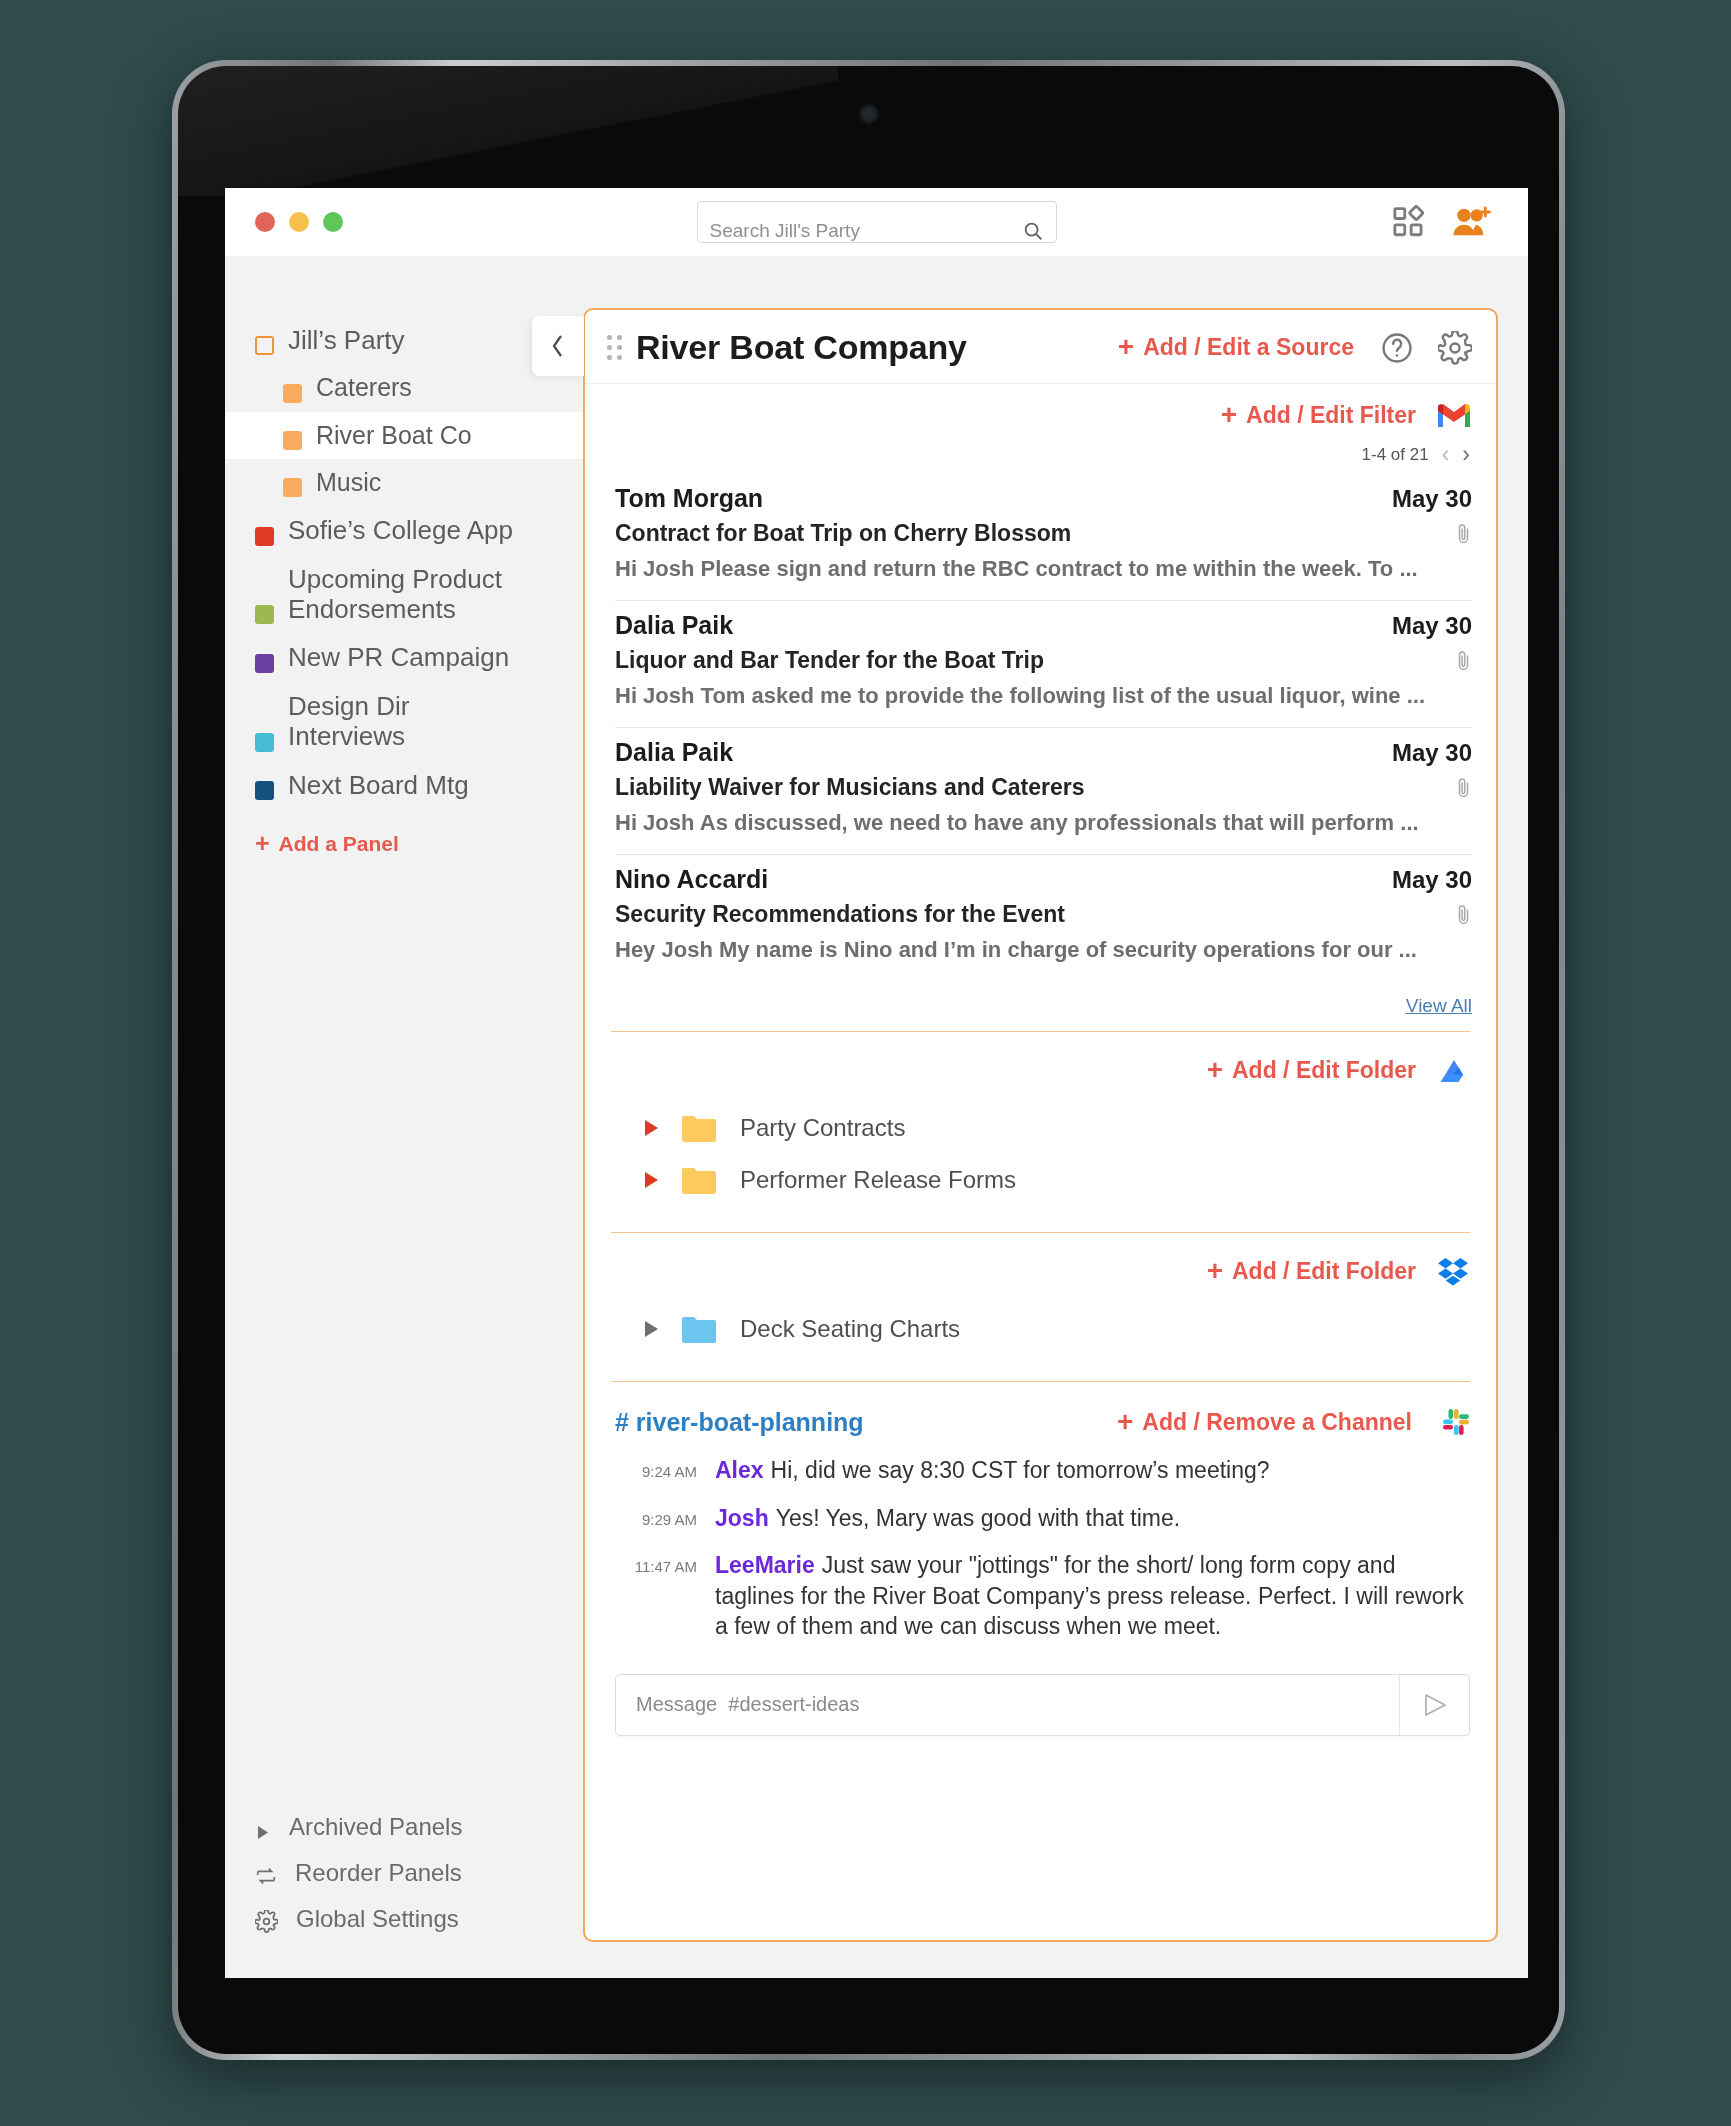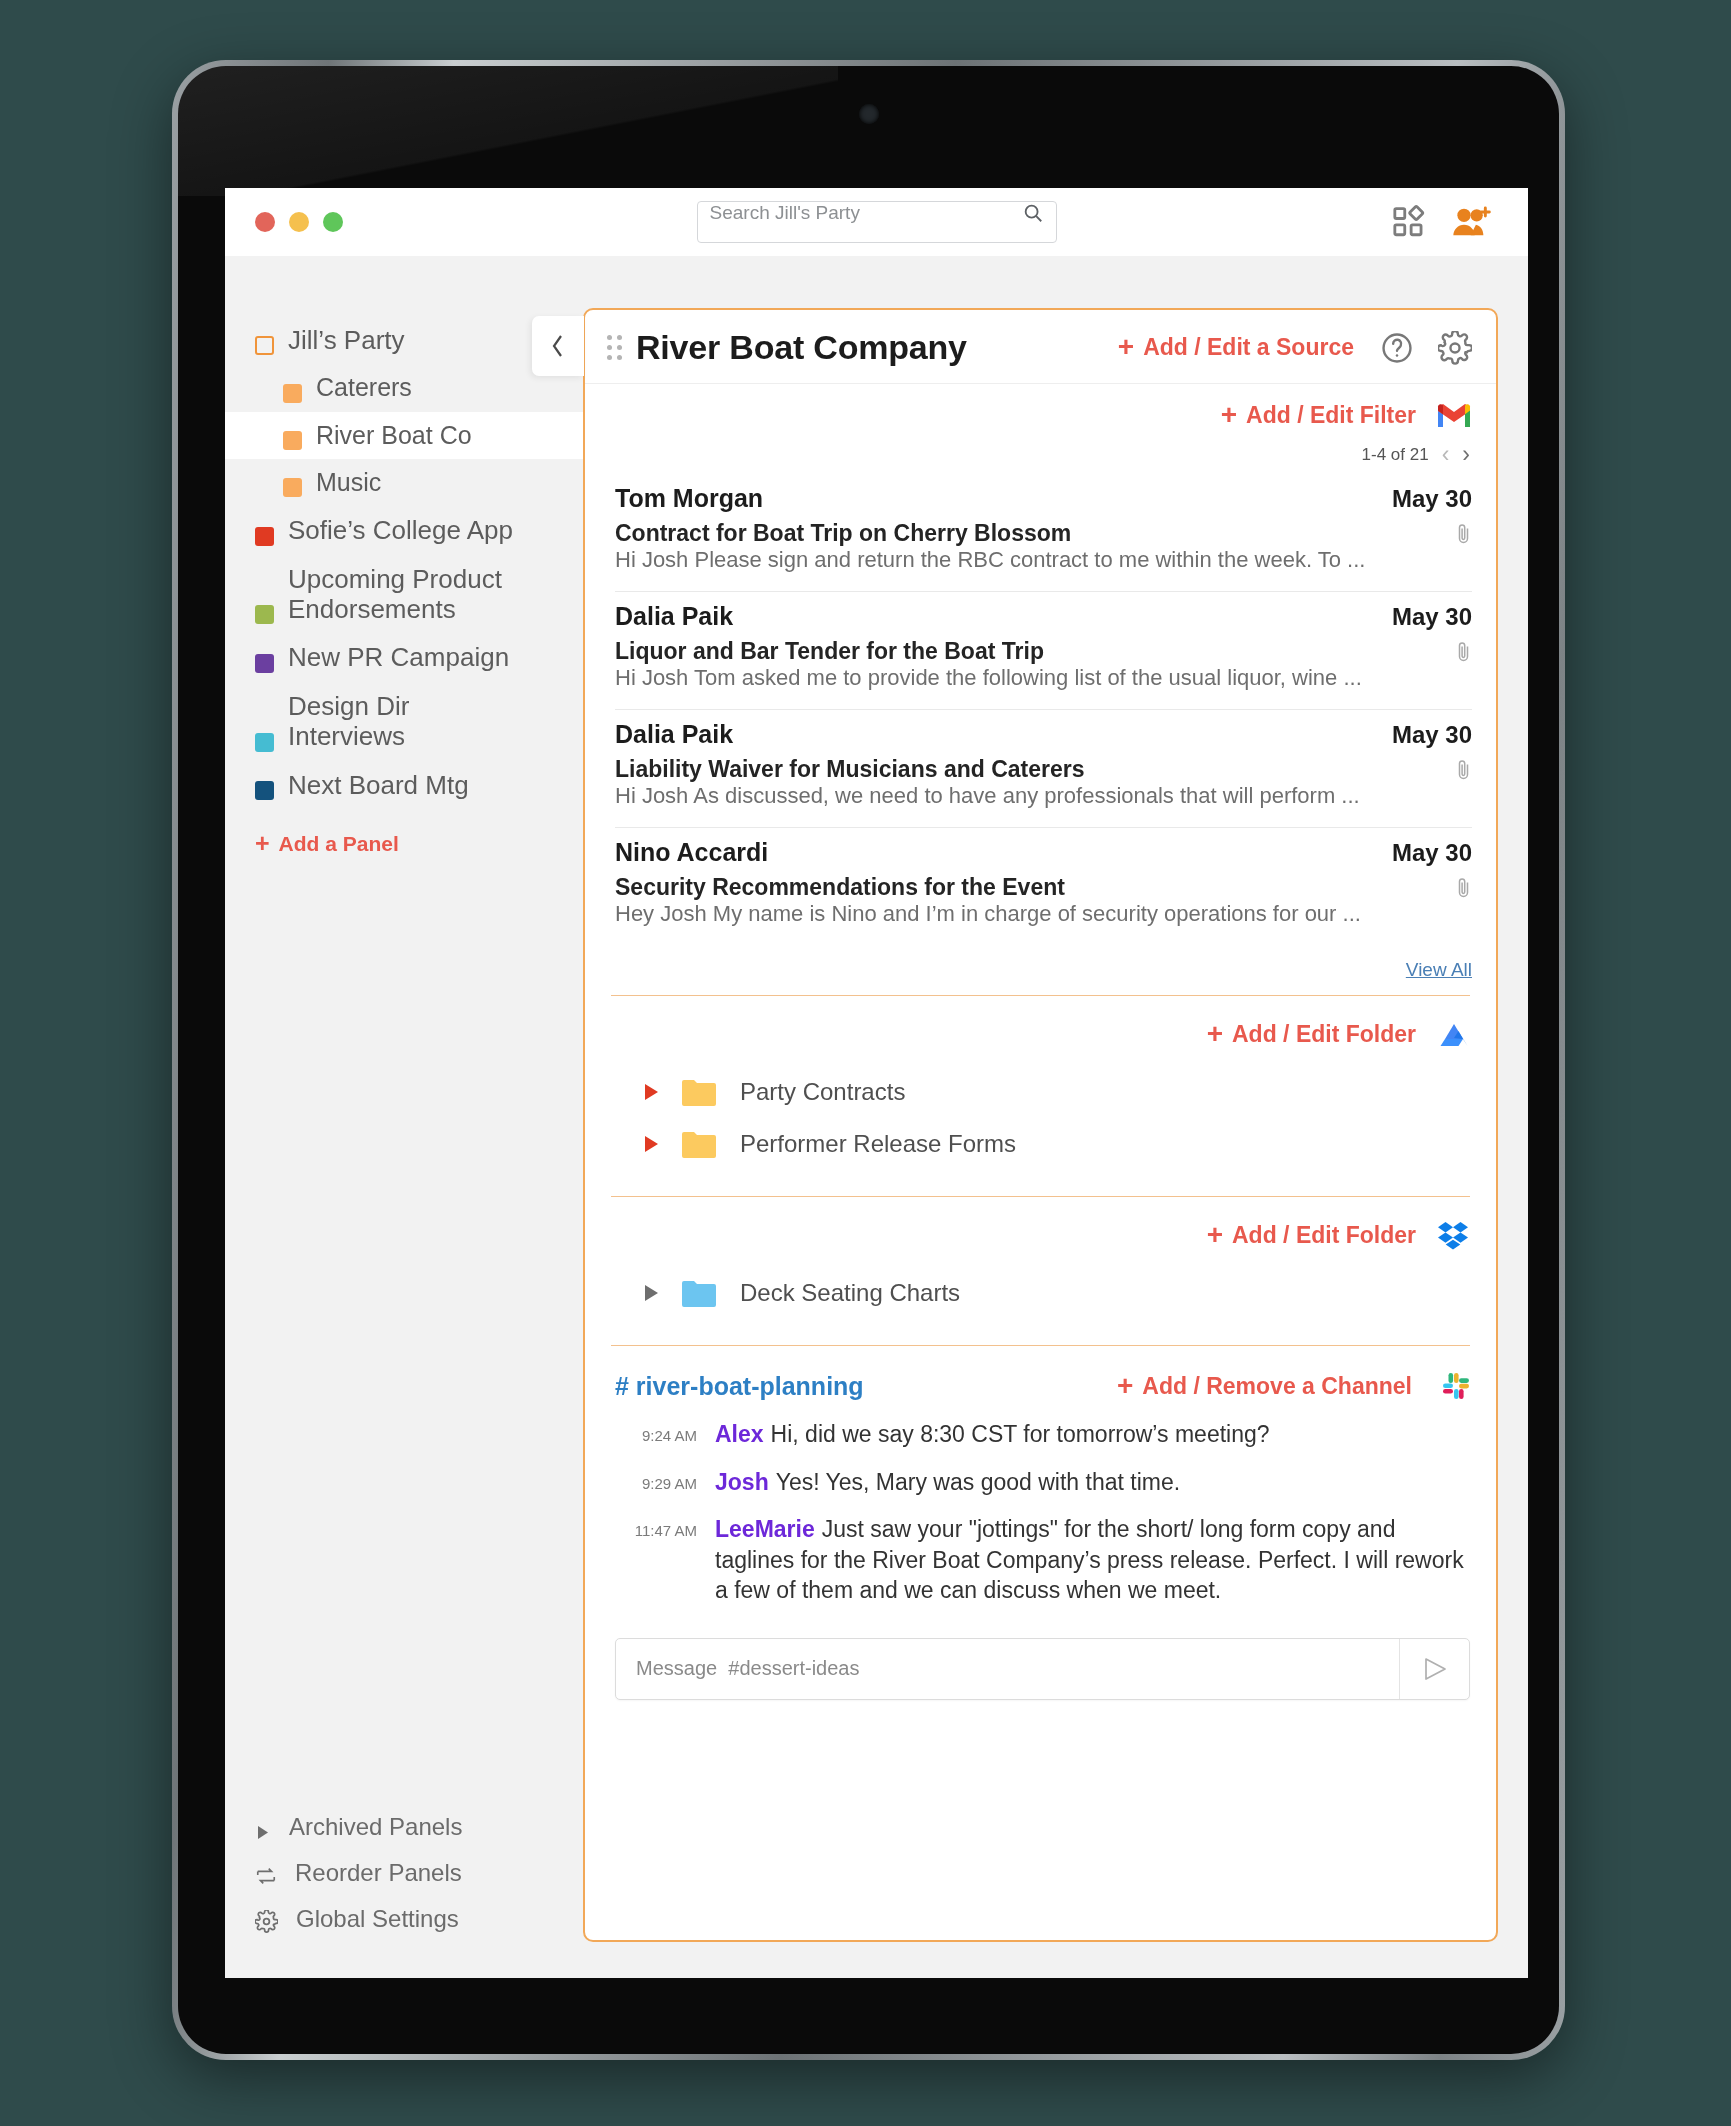--- a/index.html
+++ b/index.html
@@ -77,21 +77,21 @@
   .searchwrap {
     position: absolute;
     left: 50%; top: 50%; transform: translate(-50%,-50%);
     width: 360px;
   }
   .searchbox {
     width: 100%; height: 42px;
     border: 1px solid #d5d7da;
     border-radius: 4px;
     background: #fff;
-    display: flex; align-items: flex-start;
+    display: flex; align-items: flex-end;
     padding: 0 12px;
   }
   .searchbox .ph {
     flex: 1;
     font-size: 19px;
     color: #8d9093;
     font-family: "Liberation Sans", sans-serif;
     border: none; outline: none; background: transparent;
     padding: 0;
   }
@@ -227,22 +227,23 @@
     display: flex; align-items: baseline; justify-content: space-between;
   }
   .em-from { font-size: 25px; font-weight: bold; color: #1c1c1c; }
   .em-date { font-size: 24px; font-weight: bold; color: #1c1c1c; }
   .em-line2 {
     display: flex; align-items: center; justify-content: space-between;
     margin-top: 7px;
   }
   .em-subj { font-size: 23px; font-weight: bold; color: #242424; }
   .em-prev {
+    margin-top: 9px;
     font-size: 22px; color: #6e6e6e;
-    white-space: nowrap; overflow: hidden; text-overflow: ellipsis;
+    white-space: nowrap; overflow: hidden; text-overflow: ellipsis; font-weight: bold;
   }
   .viewall {
     text-align: right;
     padding: 14px 24px 14px 0;
     font-size: 19px;
     color: #4a7fb5;
     text-decoration: underline;
   }
 
   .hr-orange { height: 1px; background: #f3c18e; margin: 0 26px; }

